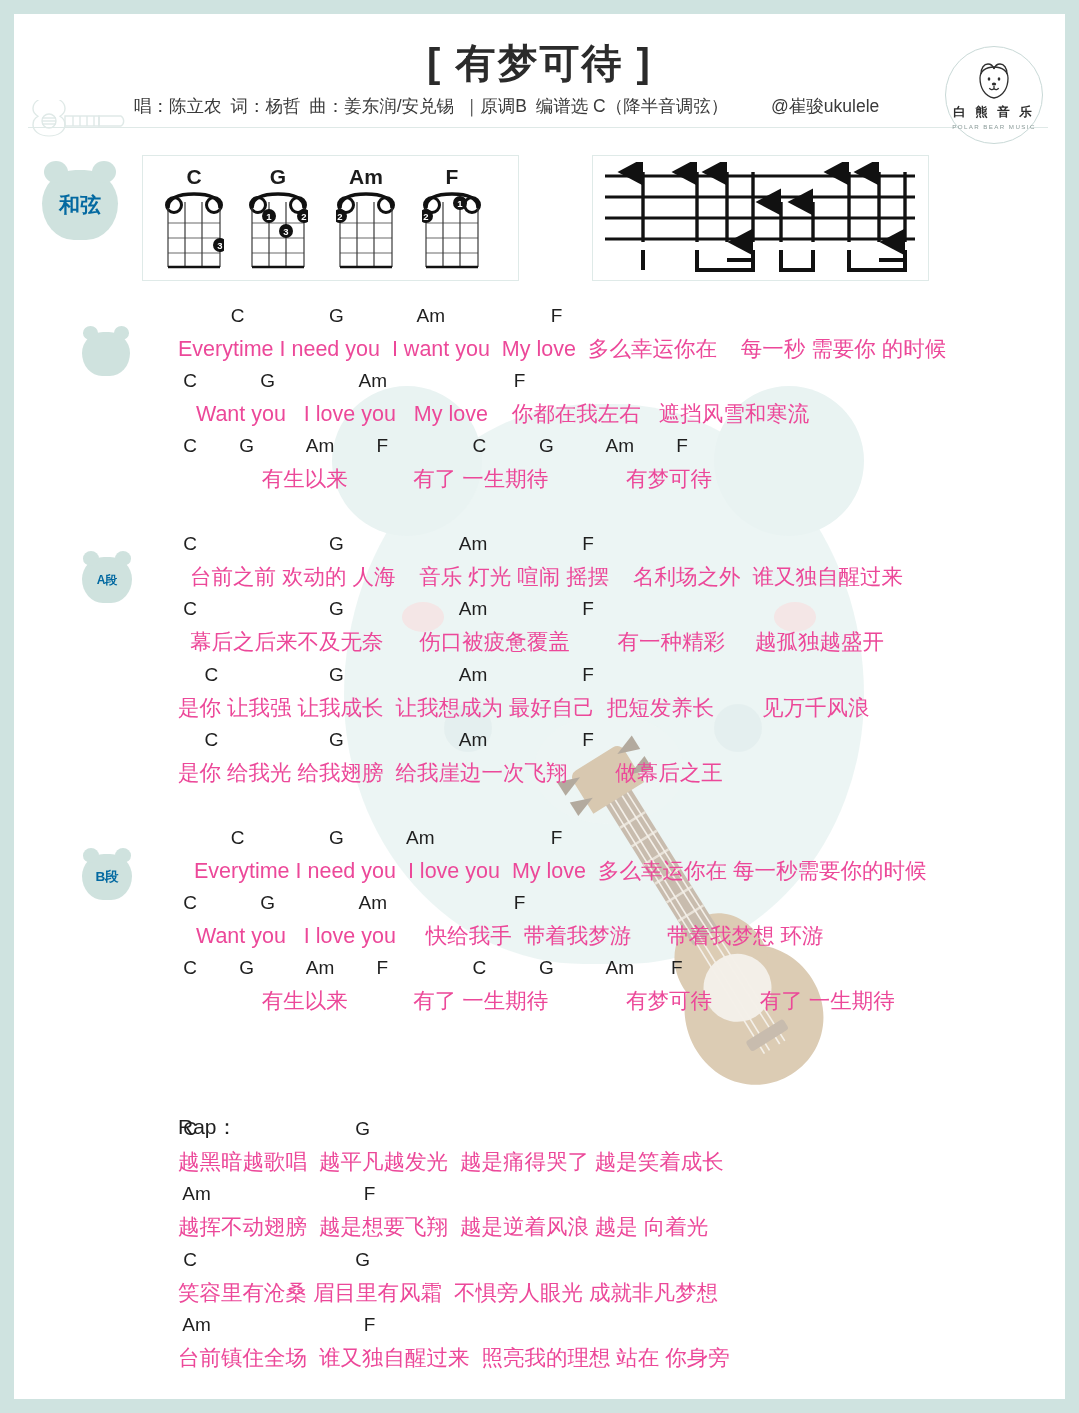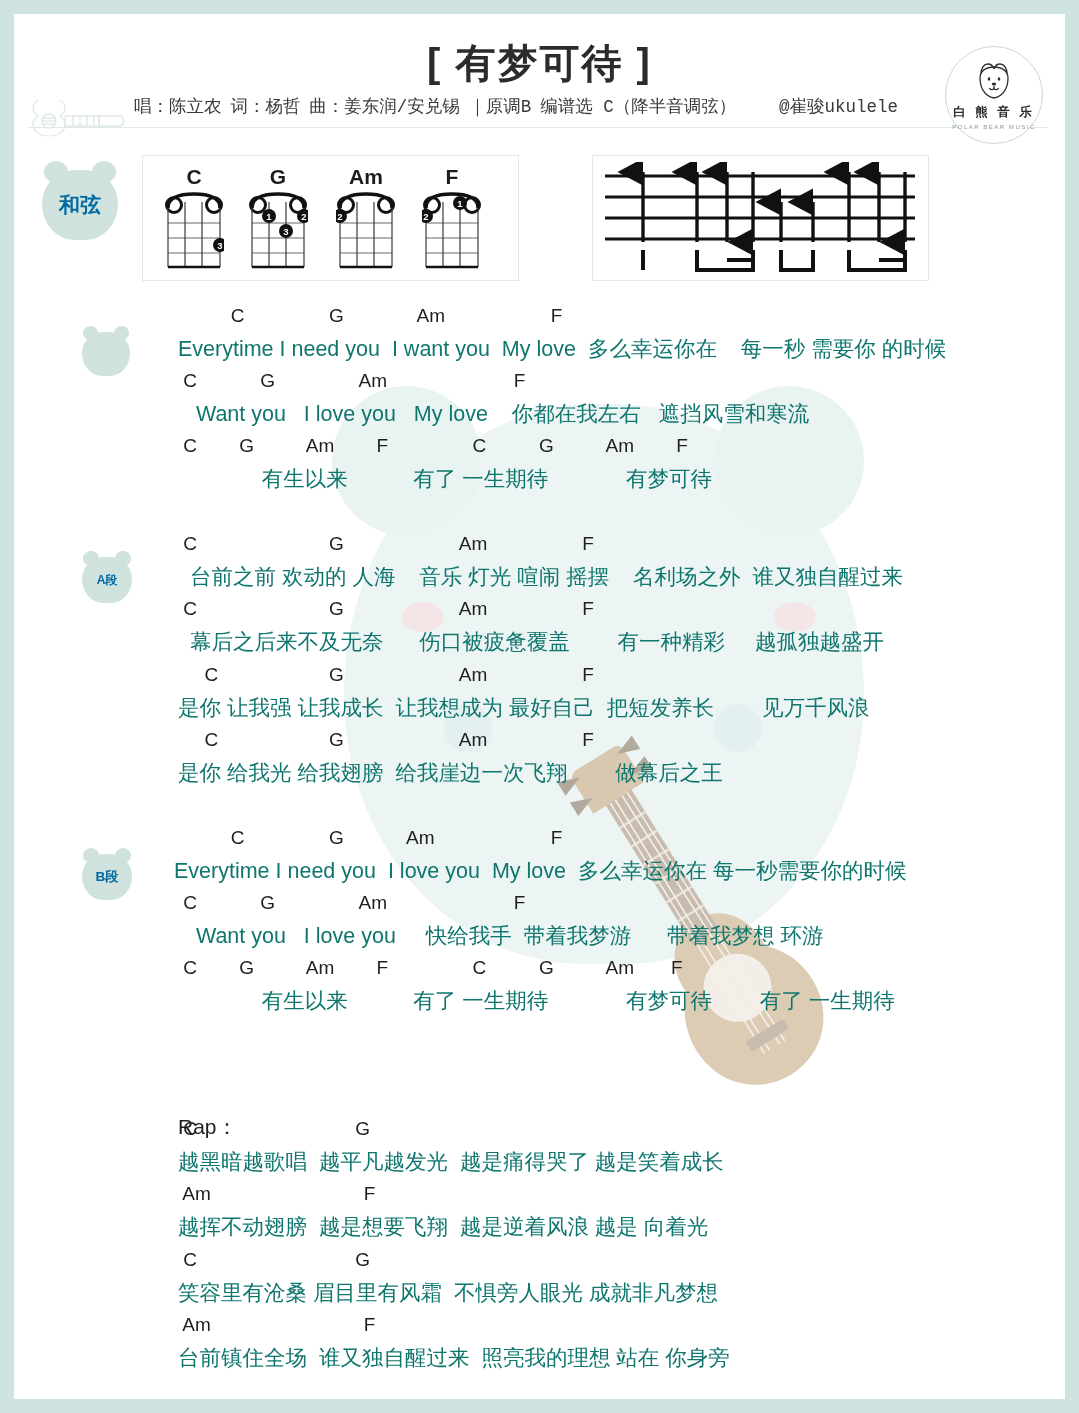--- a/index.html
+++ b/index.html
@@ -46,21 +46,21 @@
   .title{
     position:absolute;left:0;top:22px;width:1051px;
     text-align:center;
     font-size:40px;font-weight:bold;color:#2b2b2b;
     letter-spacing:2px;
   }
   .credits{
     position:absolute;left:120px;top:80px;
     font-size:17.5px;color:#3a3a3a;white-space:nowrap;
   }
-  .credits span{margin-right:4px;font-family:Liberation Mono, monospace;}
+  .credits span{margin-right:4px;}
   .handle{margin-left:34px;}
 
   .hr{
     position:absolute;left:14px;top:113px;width:1020px;height:1px;
     background:#dfe9e7;
   }
   .uku-deco{position:absolute;left:12px;top:86px;width:115px;height:42px;}
 
   
   .logo{
@@ -115,21 +115,21 @@
   
   #strumbox{
     position:absolute;left:578px;top:141px;width:335px;height:124px;
     border:1px solid #dfeae8;background:#fff;
   }
   #strumbox svg{position:absolute;left:8px;top:6px;}
 
   
   .line{position:absolute;white-space:pre;}
   .chords{font-size:19px;color:#1f1f1f;letter-spacing:0;}
-  .lyric{font-size:21.5px;color:#0f766e;}
+  .lyric{font-size:21.5px;color:#ec4899;}
   .rap-label{position:absolute;font-size:21px;color:#1f1f1f;}
 </style>
 </head>
 <body>
 
 <div id="page">
 
   <div class="wm wm-bearhead"></div>
   <div class="wm wm-ear l"></div>
   <div class="wm wm-ear r"></div>
@@ -407,21 +407,21 @@
   <div class="line chords" style="left:164px;top:519px;"> C                         G                      Am                  F</div>
   <div class="line lyric" style="left:164px;top:548px;">  台前之前 欢动的 人海    音乐 灯光 喧闹 摇摆    名利场之外  谁又独自醒过来</div>
   <div class="line chords" style="left:164px;top:584px;"> C                         G                      Am                  F</div>
   <div class="line lyric" style="left:164px;top:613px;">  幕后之后来不及无奈      伤口被疲惫覆盖        有一种精彩     越孤独越盛开</div>
   <div class="line chords" style="left:164px;top:650px;">     C                     G                      Am                  F</div>
   <div class="line lyric" style="left:164px;top:679px;">是你 让我强 让我成长  让我想成为 最好自己  把短发养长        见万千风浪</div>
   <div class="line chords" style="left:164px;top:715px;">     C                     G                      Am                  F</div>
   <div class="line lyric" style="left:164px;top:744px;">是你 给我光 给我翅膀  给我崖边一次飞翔        做幕后之王</div>
 
   <div class="line chords" style="left:164px;top:813px;">          C                G            Am                      F</div>
-  <div class="line lyric" style="left:160px;top:842px;">Everytime I need you  I love you  My love  多么幸运你在 每一秒需要你的时候</div>
+  <div class="line lyric" style="left:180px;top:842px;">Everytime I need you  I love you  My love  多么幸运你在 每一秒需要你的时候</div>
   <div class="line chords" style="left:164px;top:878px;"> C            G                Am                        F</div>
   <div class="line lyric" style="left:164px;top:907px;">   Want you   I love you     快给我手  带着我梦游      带着我梦想 环游</div>
   <div class="line chords" style="left:164px;top:943px;"> C        G          Am        F                C          G          Am       F</div>
   <div class="line lyric" style="left:164px;top:972px;">              有生以来           有了 一生期待             有梦可待        有了 一生期待</div>
 
   <div class="rap-label" style="left:164px;top:1099px;">Rap：</div>
   <div class="line chords" style="left:164px;top:1104px;"> C                              G</div>
   <div class="line lyric" style="left:164px;top:1133px;">越黑暗越歌唱  越平凡越发光  越是痛得哭了 越是笑着成长</div>
   <div class="line chords" style="left:164px;top:1169px;"> Am                             F</div>
   <div class="line lyric" style="left:164px;top:1198px;">越挥不动翅膀  越是想要飞翔  越是逆着风浪 越是 向着光</div>

